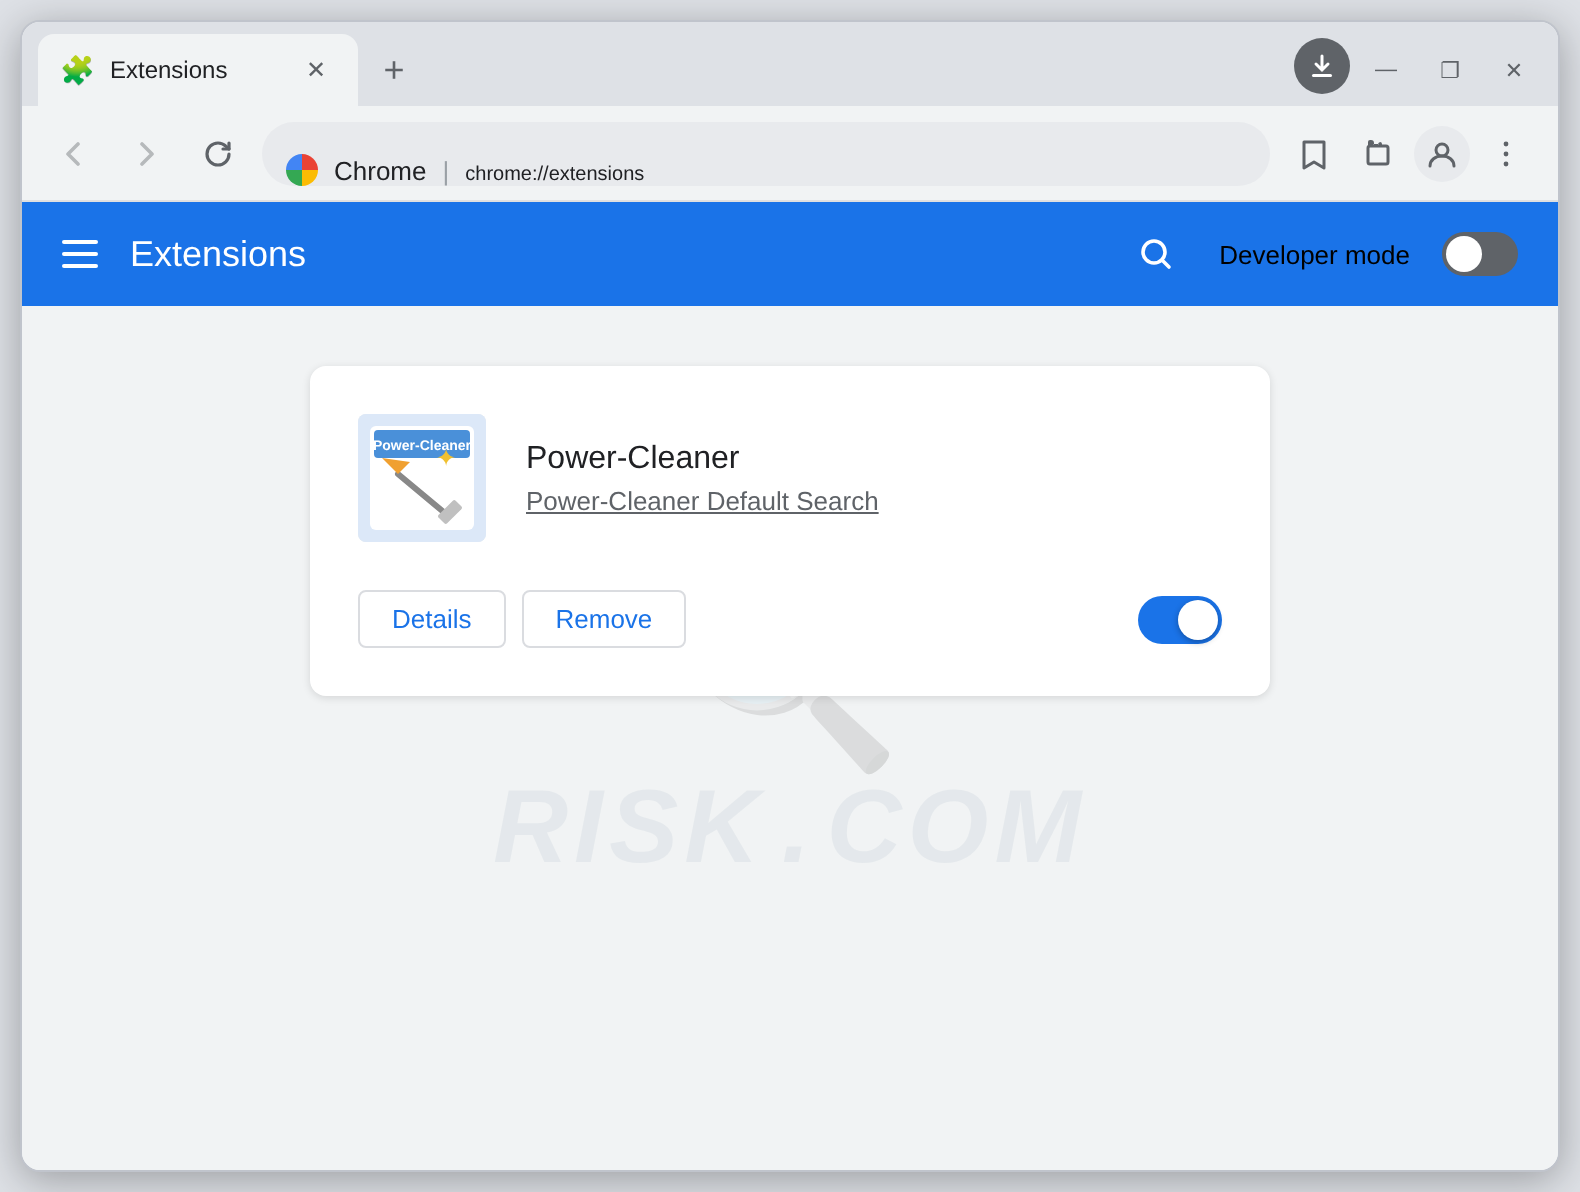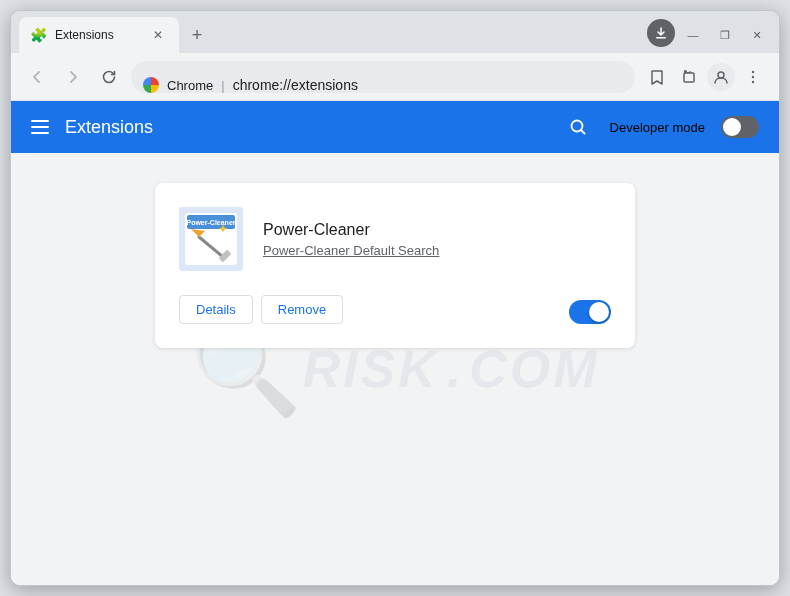--- a/index.html
+++ b/index.html
@@ -167,21 +167,21 @@
       color: #202124;
       font-weight: 500;
     }
 
     .address-divider {
       color: #9aa0a6;
       font-size: 13px;
     }
 
     .address-path {
-      font-size: 14px;
+      font-size: 10px;
       color: #202124;
     }
 
     .toolbar-actions {
       display: flex;
       align-items: center;
       gap: 4px;
     }
 
     .toolbar-icon-btn {
@@ -333,21 +333,21 @@
     }
 
     .ext-description {
       font-size: 13px;
       color: #5f6368;
       text-decoration: underline;
     }
 
     .ext-card-bottom {
       display: flex;
-      align-items: flex-end;
+      align-items: center;
       gap: 8px;
     }
 
     .ext-btn {
       padding: 6px 16px;
       border: 1px solid #dadce0;
       border-radius: 4px;
       background: white;
       font-size: 13px;
       color: #1a73e8;
@@ -374,21 +374,21 @@
       top: 2px;
       right: 2px;
       box-shadow: 0 1px 3px rgba(0,0,0,0.3);
     }
 
     
     .wm-container {
       position: absolute;
       top: 0; left: 0; right: 0; bottom: 0;
       display: flex;
-      flex-direction: row;
+      flex-direction: column;
       align-items: center;
       justify-content: center;
       pointer-events: none;
       user-select: none;
       z-index: 0;
       opacity: 0.15;
     }
 
     .wm-magnifier {
       font-size: 90px;

